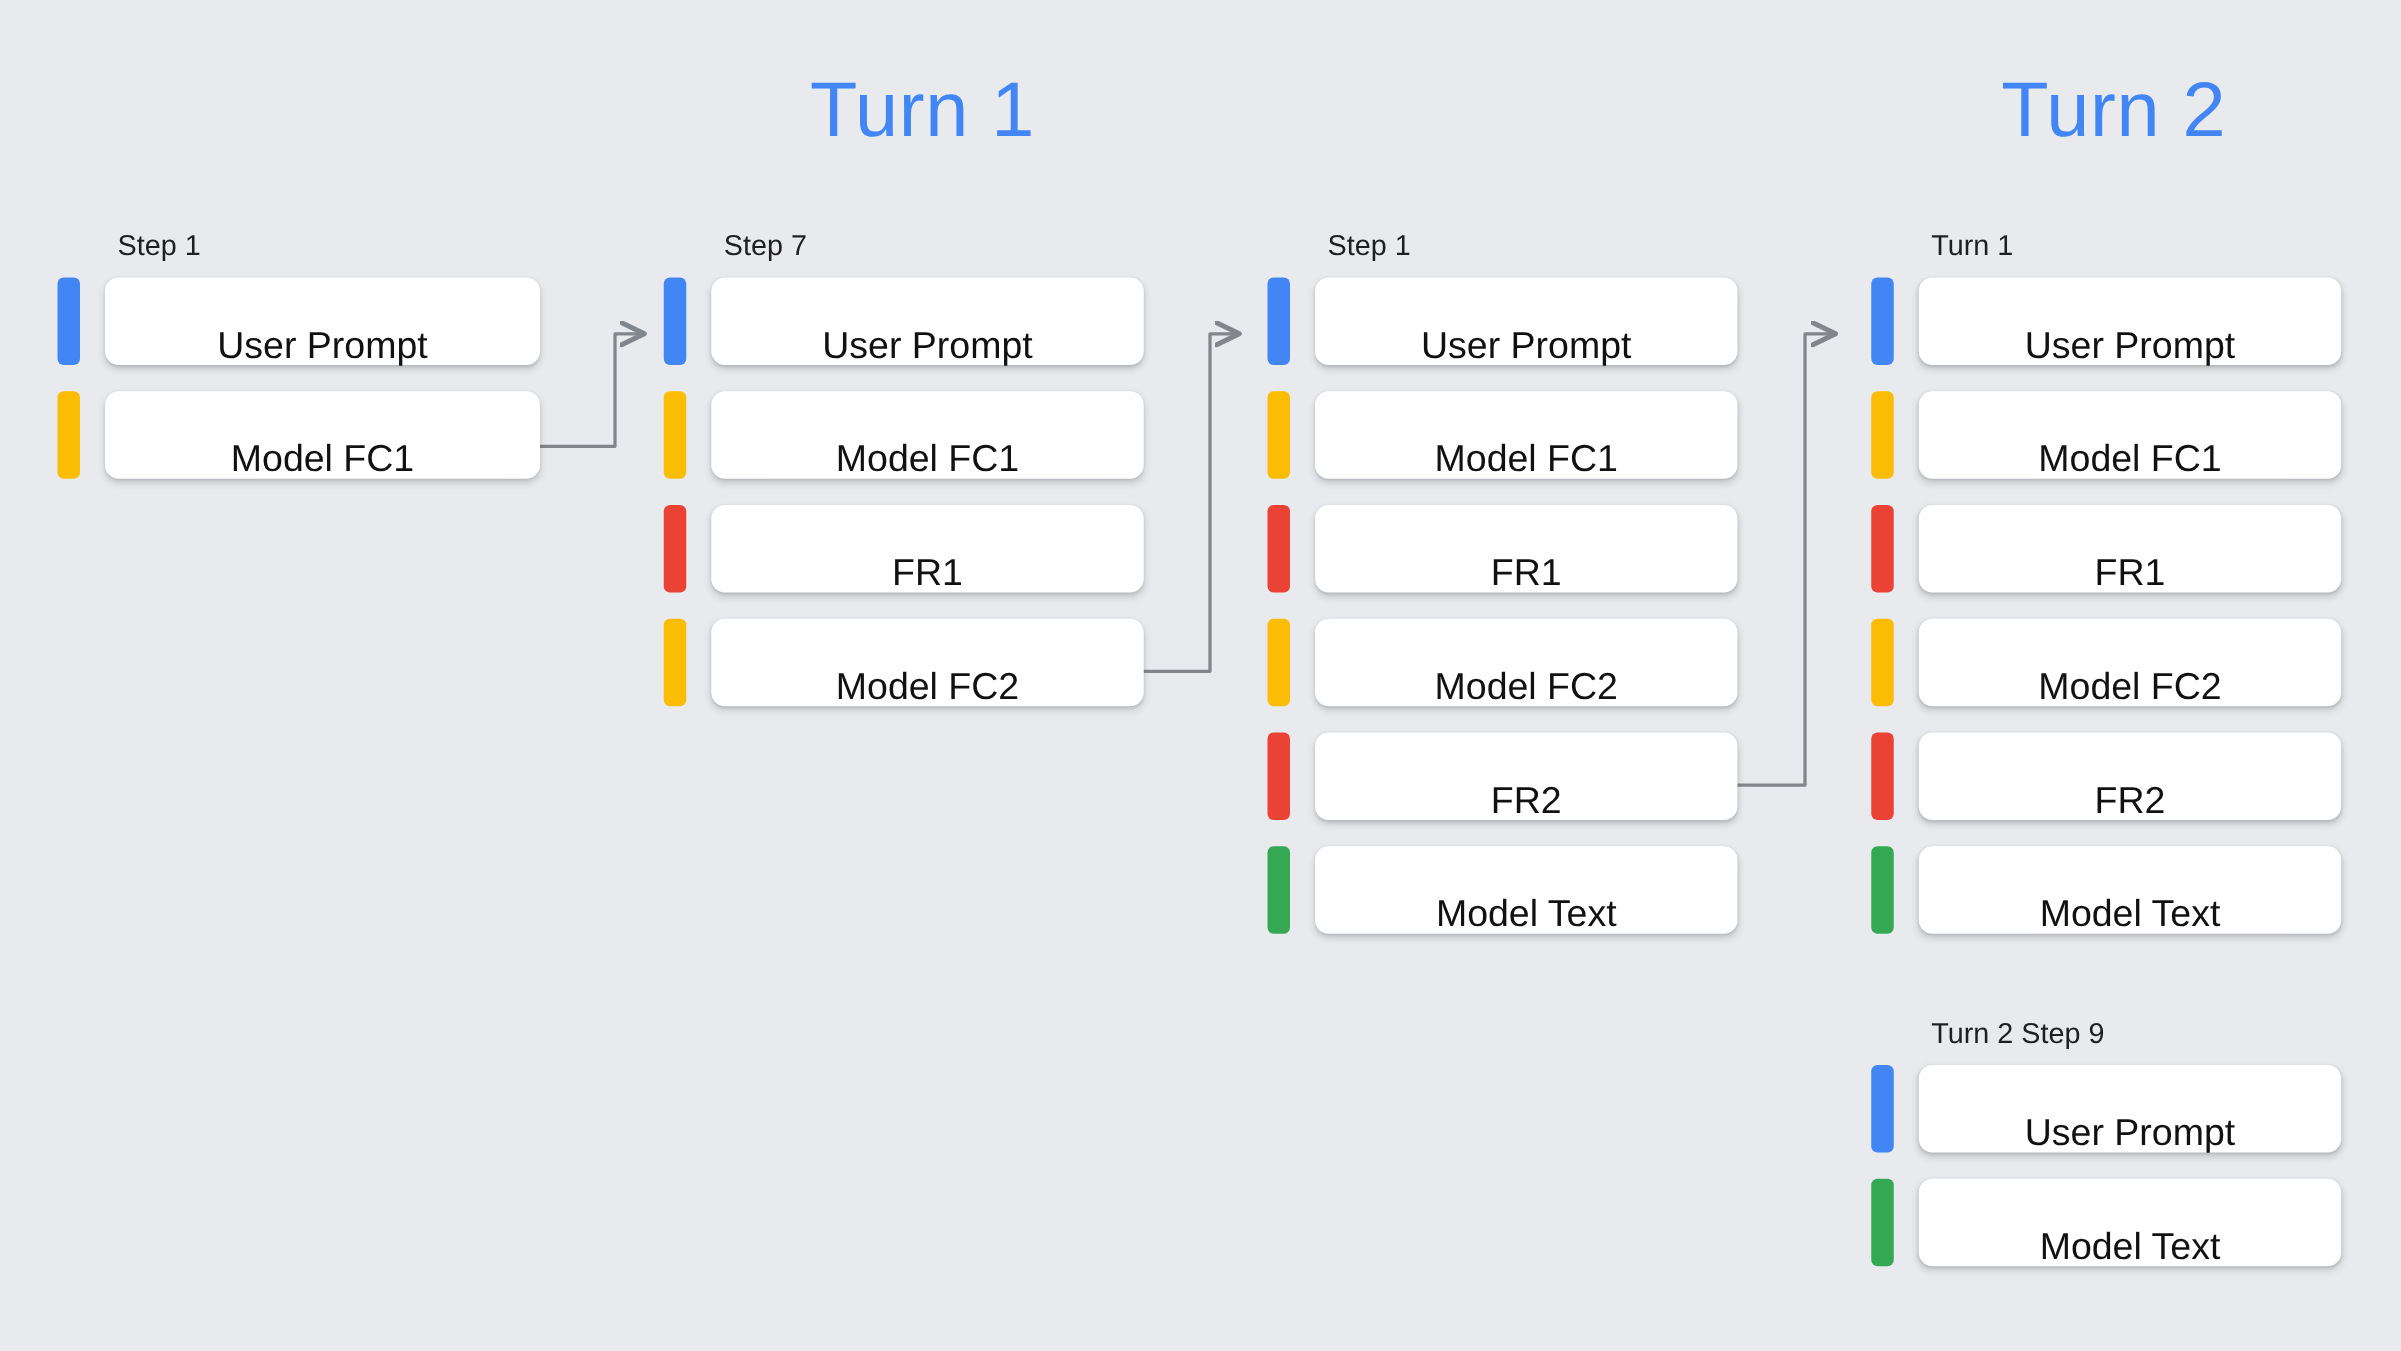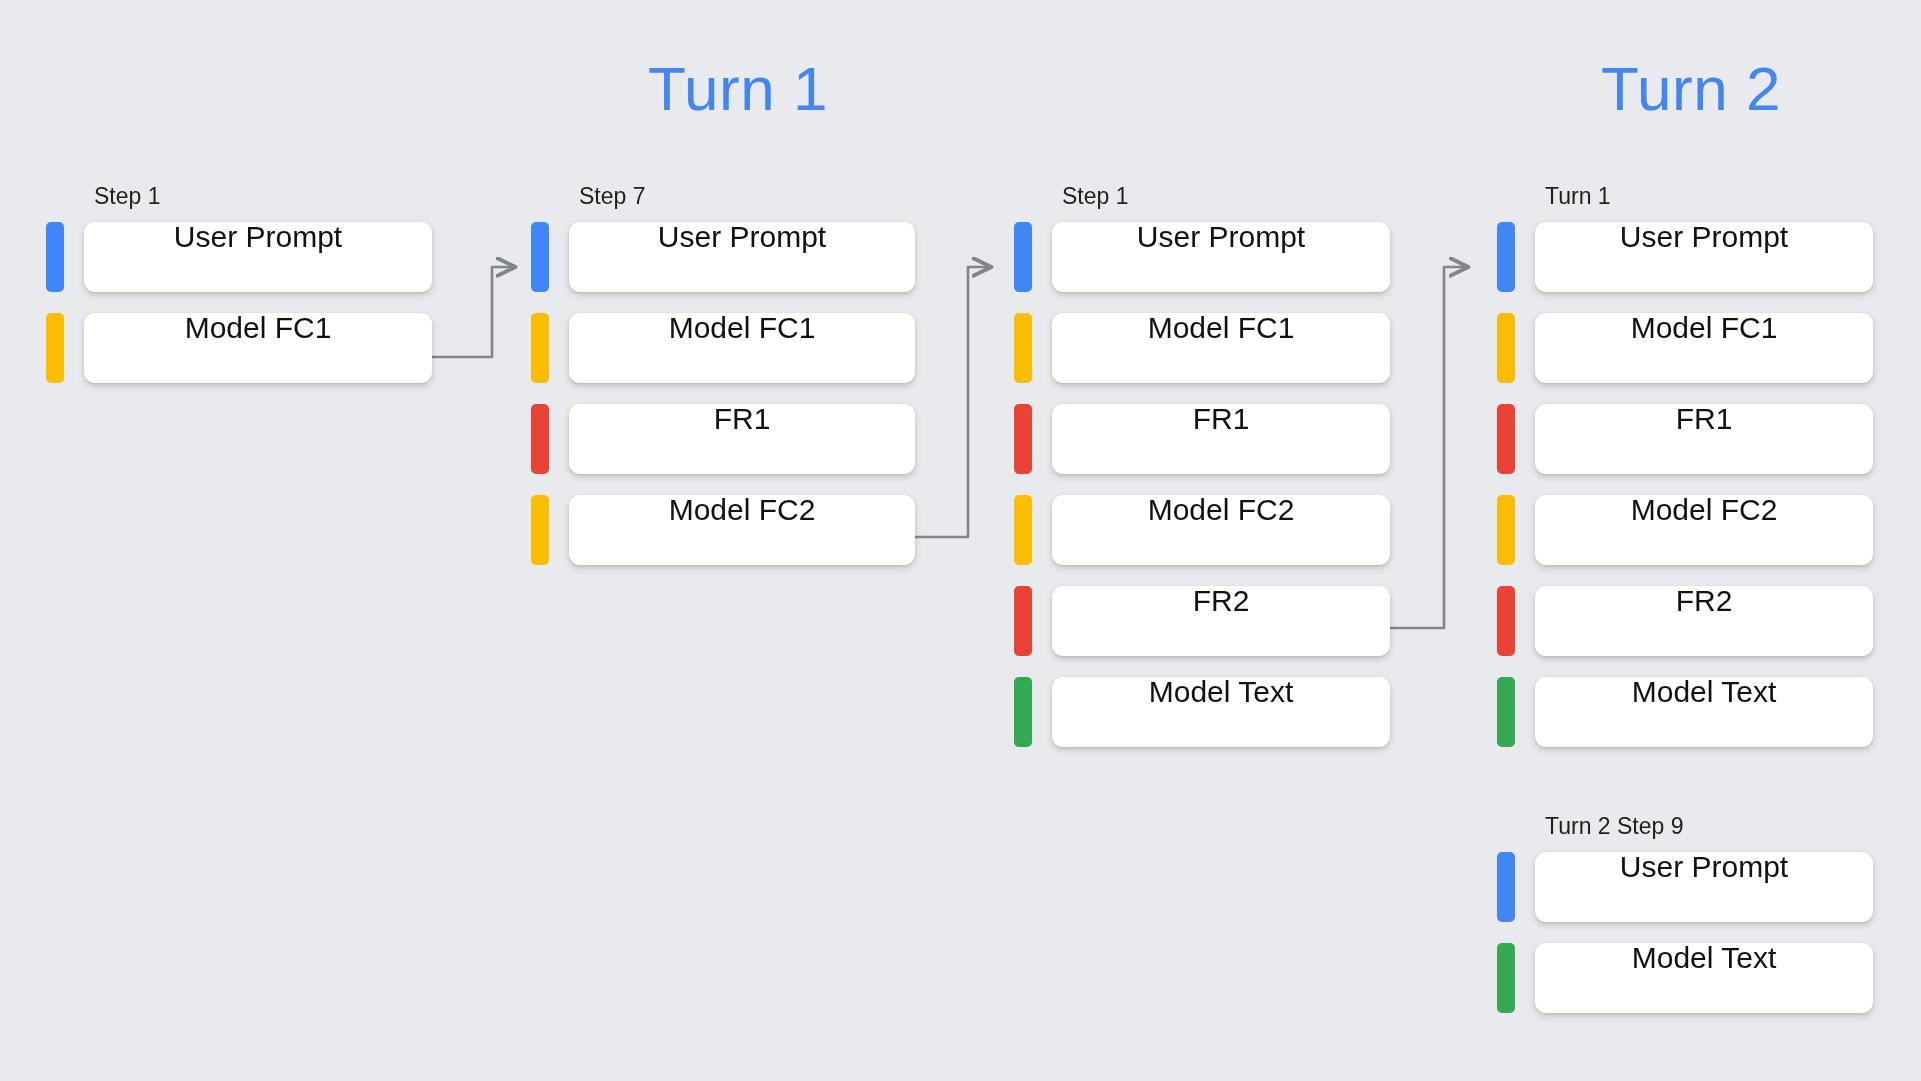--- a/index.html
+++ b/index.html
@@ -71,21 +71,21 @@
 
   .card {
     position: absolute;
     left: 38px;
     top: 0;
     height: 70px;
     background: #FFFFFF;
     border-radius: 11px;
     box-shadow: 0 3px 6px rgba(60,64,67,0.22), 0 1px 2px rgba(60,64,67,0.12);
     display: flex;
-    align-items: flex-start;
+    align-items: flex-end;
     justify-content: center;
   }
   .card-text {
     font-size: 30px;
     font-weight: 400;
     color: #111111;
     white-space: nowrap;
     line-height: 1;
   }
 

